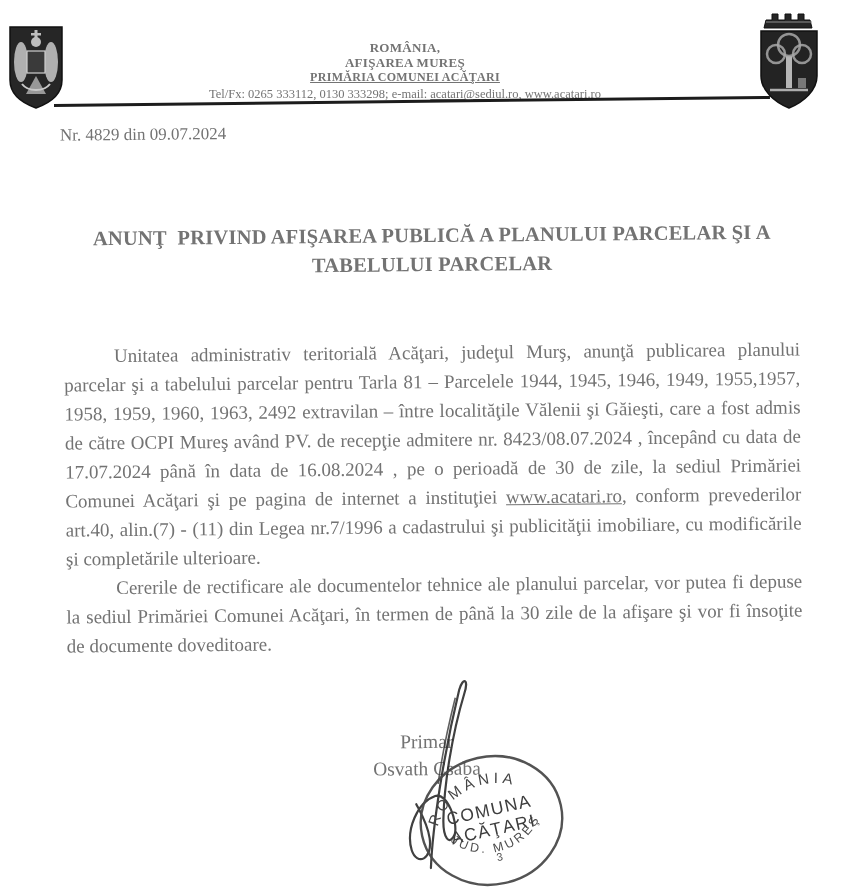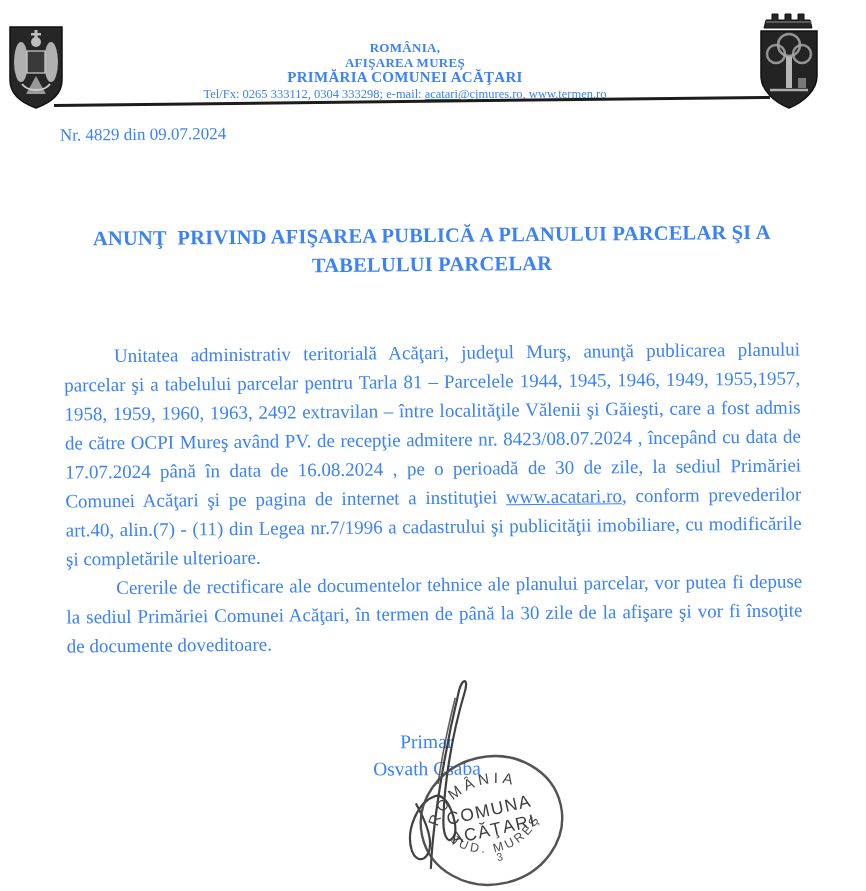--- a/index.html
+++ b/index.html
@@ -2,31 +2,31 @@
 <html><head>
 <meta charset="utf-8">
 <style>
   html,body{margin:0;padding:0;background:#e8e8e8;}
   .page{
     position:relative;
     width:866px;height:891px;
     background:#ffffff;
     overflow:hidden;
     font-family:"Liberation Serif", serif;
-    color:#3b82f6;
+    color:#737373;
   }
   
   .crest-left{position:absolute;left:8px;top:24px;width:56px;height:86px;}
   .crest-right{position:absolute;left:756px;top:8px;width:66px;height:104px;}
   .letterhead-text{
     position:absolute;left:190px;top:40px;width:430px;
     text-align:center;line-height:15px;
   }
   .lh-country,.lh-county,.lh-office{font-weight:bold;font-size:13px;letter-spacing:.3px;}
-  .lh-office{font-size:15px;}
+  .lh-office{font-size:12px;text-decoration:underline;}
   .lh-contact{font-size:12.5px;margin-top:2px;white-space:nowrap;}
   .lh-contact .u{text-decoration:underline;}
   .head-rule{
     position:absolute;left:54px;top:104px;width:716px;height:3px;
     background:#1c1c1c;transform:rotate(-0.65deg);transform-origin:left center;
   }
   
   .content{position:absolute;left:0;top:0;width:866px;height:891px;
     transform:rotate(-0.55deg);transform-origin:50% 40%;}
   .ref-line{position:absolute;left:62px;top:122px;font-size:17px;}
@@ -79,21 +79,21 @@
     <circle cx="33" cy="37" r="11" fill="none" stroke="#a8a8a8" stroke-width="2.5" opacity="0.85"></circle>
     <circle cx="46" cy="46" r="9" fill="none" stroke="#a8a8a8" stroke-width="2.5" opacity="0.85"></circle>
     <path d="M14,82 h38" stroke="#bdbdbd" stroke-width="2.5" opacity="0.9"></path>
     <rect x="42" y="70" width="8" height="10" fill="#9c9c9c" opacity="0.7"></rect>
   </svg>
 
   <div class="letterhead-text">
     <div class="lh-country">ROMÂNIA,</div>
     <div class="lh-county">AFIŞAREA MUREŞ</div>
     <div class="lh-office">PRIMĂRIA COMUNEI ACĂŢARI</div>
-    <div class="lh-contact"><span>Tel/Fx: 0265 333112, 0304 333298; e-mail: </span><span class="u">acatari@cjmures.ro, www.termen.ro</span></div>
+    <div class="lh-contact"><span>Tel/Fx: 0265 333112, 0130 333298; e-mail: </span><span class="u">acatari@sediul.ro, www.acatari.ro</span></div>
   </div>
 
   <div class="head-rule"></div>
 
   <div class="content">
 
     <div class="ref-line">Nr. 4829 din 09.07.2024</div>
 
     <h1 class="doc-title"><span>ANUNŢ  PRIVIND AFIŞAREA PUBLICĂ A PLANULUI PARCELAR ŞI A</span><br><span>TABELULUI PARCELAR</span></h1>
 

